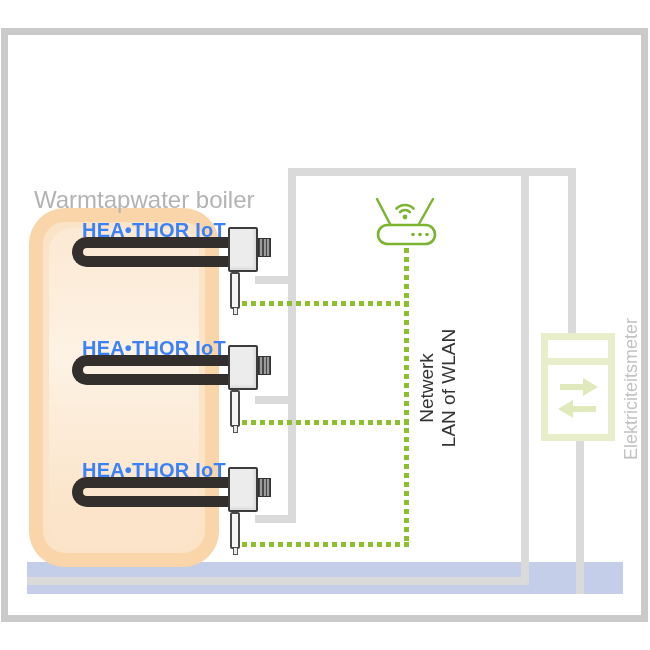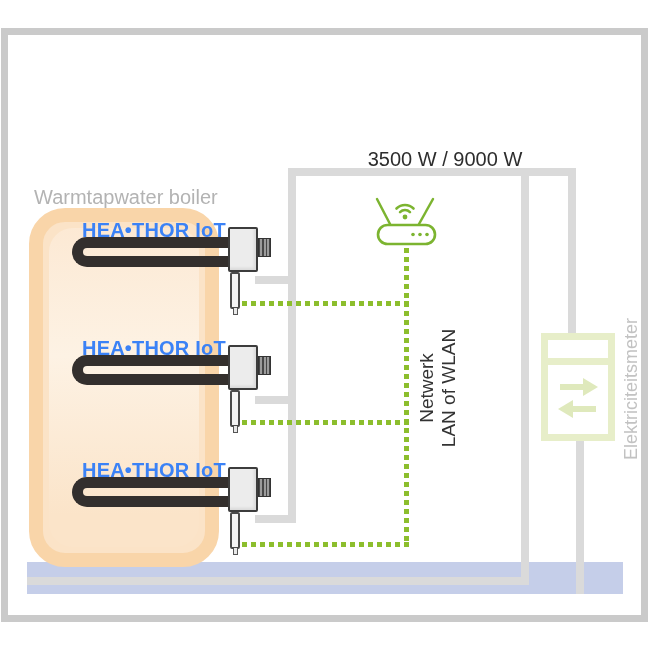--- a/index.html
+++ b/index.html
@@ -35,21 +35,21 @@
   .wire-e3{left:255px;top:515px;width:41px;height:8px;}
   .wire-c{left:521px;top:168px;width:8px;height:417px;}
   .wire-floor{left:27px;top:577px;width:502px;height:8px;}
   .wire-b-top{left:568px;top:168px;width:8px;height:165px;}
   .wire-b-bottom{left:576px;top:440px;width:8px;height:154px;}
   
   .boiler{left:29px;top:208px;width:190px;height:359px;box-sizing:border-box;
           border:14px solid var(--boiler-border);border-radius:36px;background:var(--boiler-fill);}
   .boiler-inner{position:absolute;left:6px;top:6px;right:6px;bottom:6px;border-radius:24px;
           background:linear-gradient(180deg,#fce9d4 0%,#fdf2e4 40%,#fbe4c9 90%);}
-  .boiler-title{left:34px;top:186px;font-size:20px;color:var(--label-gray);white-space:nowrap;}
+  .boiler-title{left:34px;top:186px;font-size:24px;color:var(--label-gray);white-space:nowrap;}
   
   .element{width:210px;height:100px;}
   .el-label{position:absolute;left:12px;top:0;font-size:20px;font-weight:600;line-height:16px;
             color:#3b82f6;white-space:nowrap;letter-spacing:.2px;}
   .el-tube{position:absolute;left:2px;top:15px;width:171px;height:30px;box-sizing:border-box;
            border:11px solid #332f2d;border-right:none;border-radius:15px 0 0 15px;}
   .el-box{position:absolute;left:158px;top:5px;width:30px;height:45px;box-sizing:border-box;
           background:#ececec;border:2px solid #3c3c3c;border-radius:2px;
           box-shadow:inset -2px -2px 3px rgba(0,0,0,.08);}
   .el-thread{position:absolute;left:188px;top:16px;width:13px;height:19px;box-sizing:border-box;
@@ -152,20 +152,19 @@
   <div class="abs meter">
     <div class="meter-divider"></div>
     <svg class="meter-arrows" width="60" height="94" viewBox="0 0 60 94">
       <line x1="12" y1="47" x2="37" y2="47" style="stroke:var(--meter-arrow)" stroke-width="6"></line>
       <polygon points="35,38 35,56 50,47" style="fill:var(--meter-arrow)"></polygon>
       <line x1="48" y1="69" x2="23" y2="69" style="stroke:var(--meter-arrow)" stroke-width="6"></line>
       <polygon points="25,60 25,78 10,69" style="fill:var(--meter-arrow)"></polygon>
     </svg>
   </div>
 
-  <div class="abs power-label">3500 W / 9000 W</div>
   <div class="abs network-label">
     <div>Netwerk</div>
     <div>LAN of WLAN</div>
   </div>
   <div class="abs meter-label">Elektriciteitsmeter</div>
 
 </div>
 
 </body></html>

